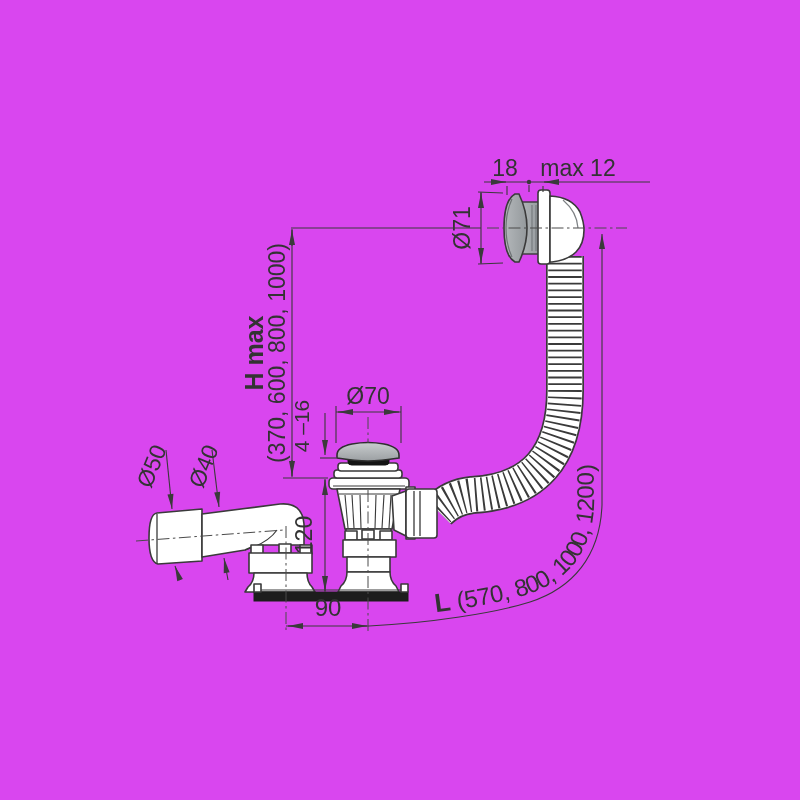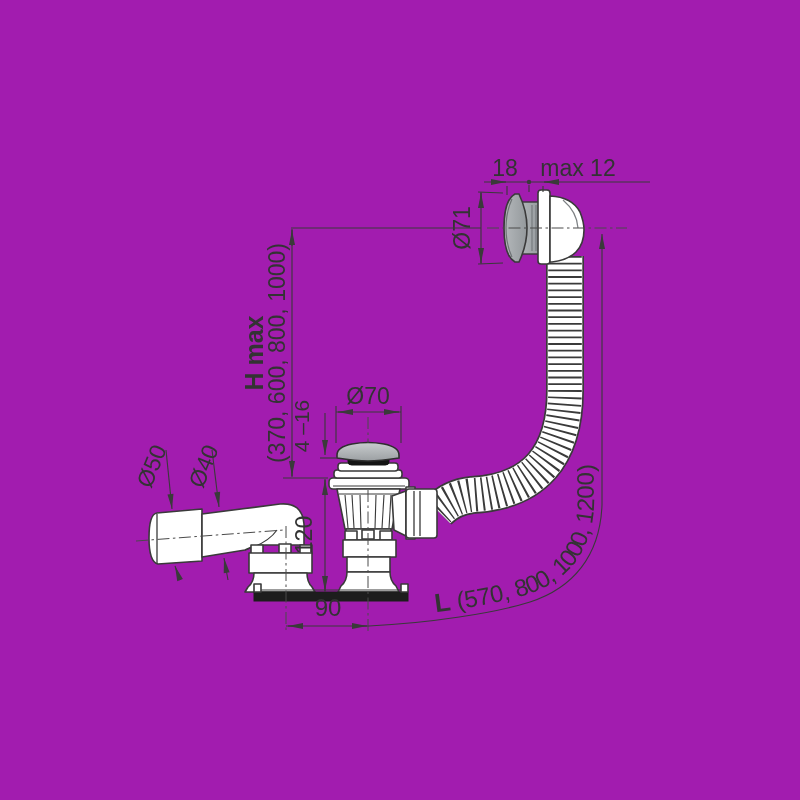--- a/index.html
+++ b/index.html
@@ -1,16 +1,16 @@
 <!DOCTYPE html>
 <html><head>
 <meta charset="utf-8">
 <style>
   html,body{margin:0;padding:0;background:#fff;}
-  .stage{position:relative;width:800px;height:800px;background:#a21caf;overflow:hidden;
+  .stage{position:relative;width:800px;height:800px;background:#d946ef;overflow:hidden;
          font-family:"Liberation Sans","DejaVu Sans",sans-serif;}
   svg{position:absolute;left:0;top:0;}
   svg text{fill:#333;}
   .dimtxt{font-size:23px;}
   .dimtxt-b{font-size:25px;font-weight:bold;}
   .part{fill:#ffffff;stroke:#3a3a3a;stroke-width:1.6;stroke-linejoin:round;}
   .thin{fill:none;stroke:#3a3a3a;stroke-width:1.1;}
   .edge{fill:none;stroke:#3a3a3a;stroke-width:1.3;}
   .dim{fill:none;stroke:#3a3a3a;stroke-width:1.1;}
   .cl{fill:none;stroke:#4a4a4a;stroke-width:1;stroke-dasharray:12 3.5 2.5 3.5;}

